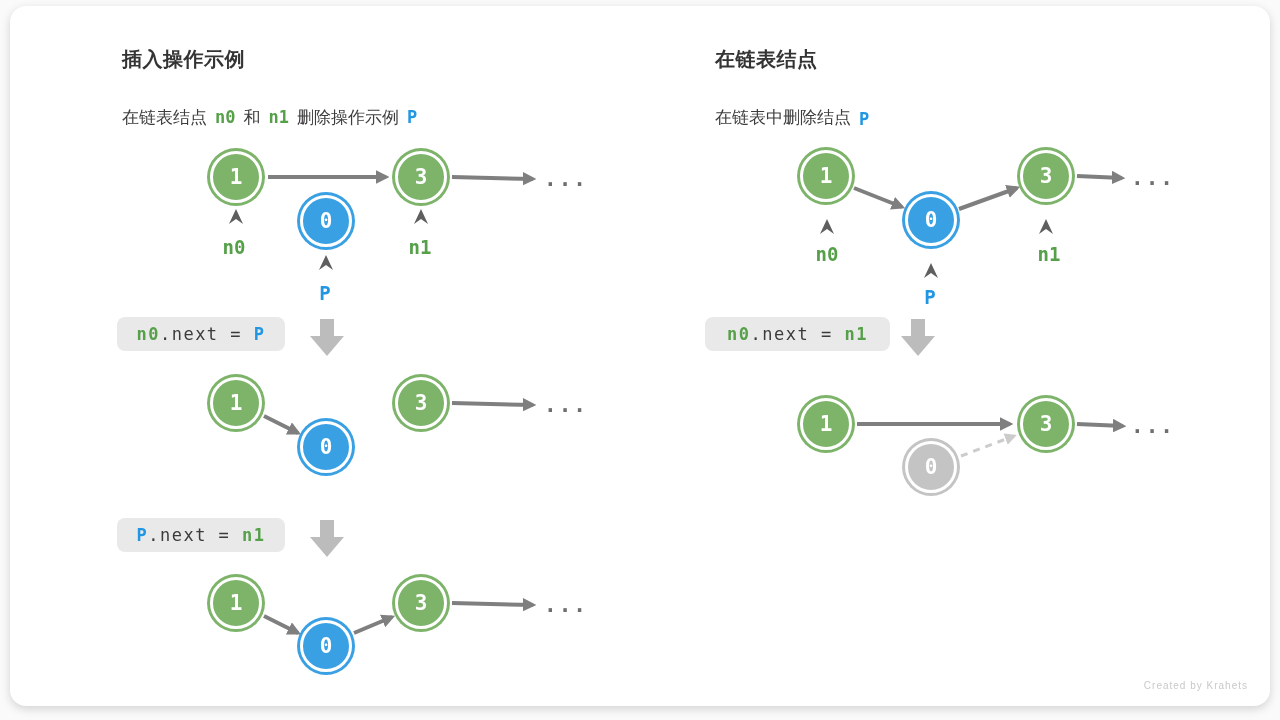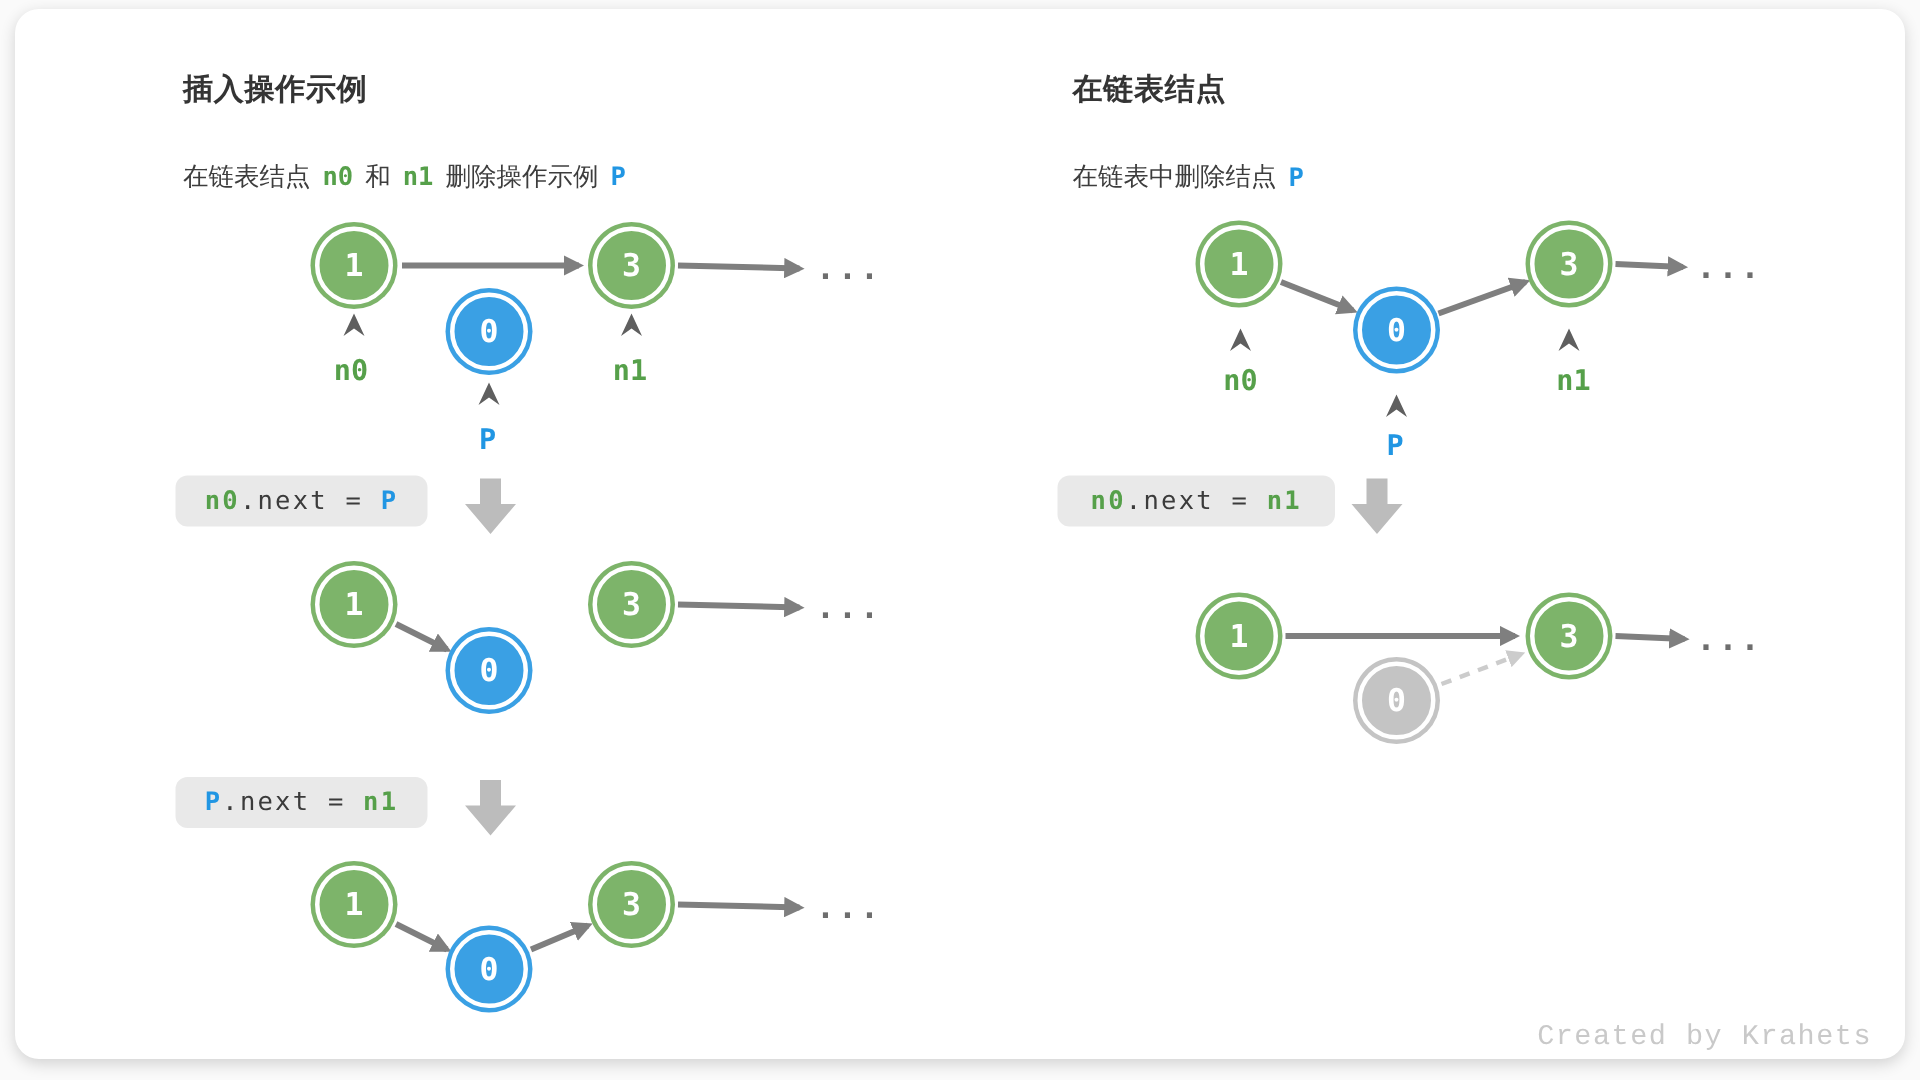--- a/index.html
+++ b/index.html
@@ -30,21 +30,21 @@
         color:#6e6e6e;letter-spacing:2px;}
   .codebox{position:absolute;height:34px;background:#e9e9e9;border-radius:8px;
            display:flex;align-items:center;justify-content:center;
            font-family:"DejaVu Sans Mono",monospace;font-size:17px;letter-spacing:1.5px;
            white-space:pre;padding:0 14px;box-sizing:border-box;}
   .codebox .mid{color:#3b3b3b;font-weight:400;}
   .codebox .lhs,.codebox .rhs{font-weight:700;}
   .cg{color:#56a04a;} .cb{color:#2196e3;}
   .overlay{position:absolute;left:0;top:0;width:1260px;height:700px;}
   .credit{position:absolute;right:22px;top:674px;
-          font-family:Liberation Mono, monospace;font-size:19px;color:#c9c9c9;
+          font-family:Liberation Sans, sans-serif;font-size:10px;color:#c9c9c9;
           letter-spacing:1px;}
 </style>
 </head>
 <body>
 
 <div class="stage">
   <div class="card">
 
     <svg class="overlay" viewBox="0 0 1260 700">
       <defs>

